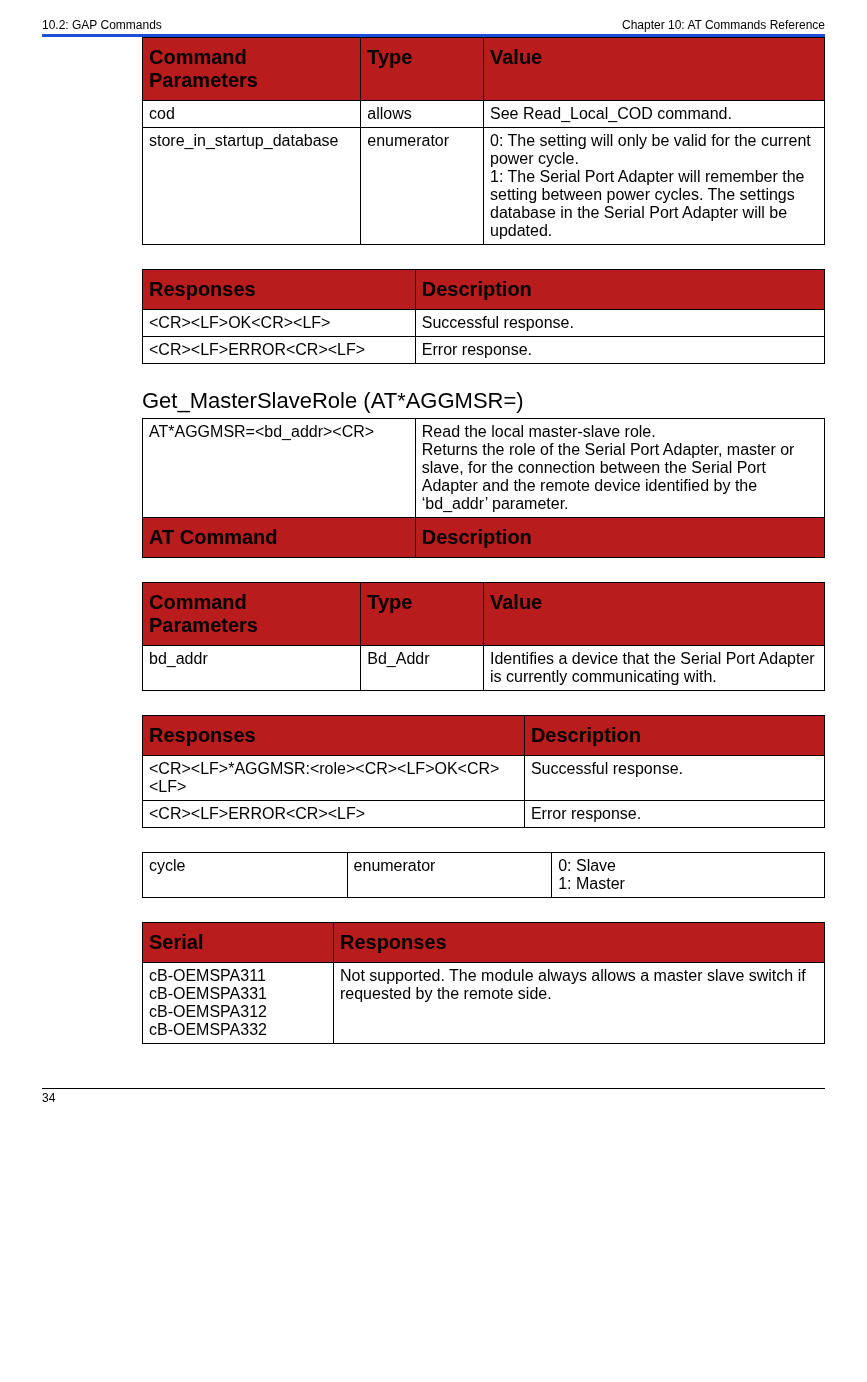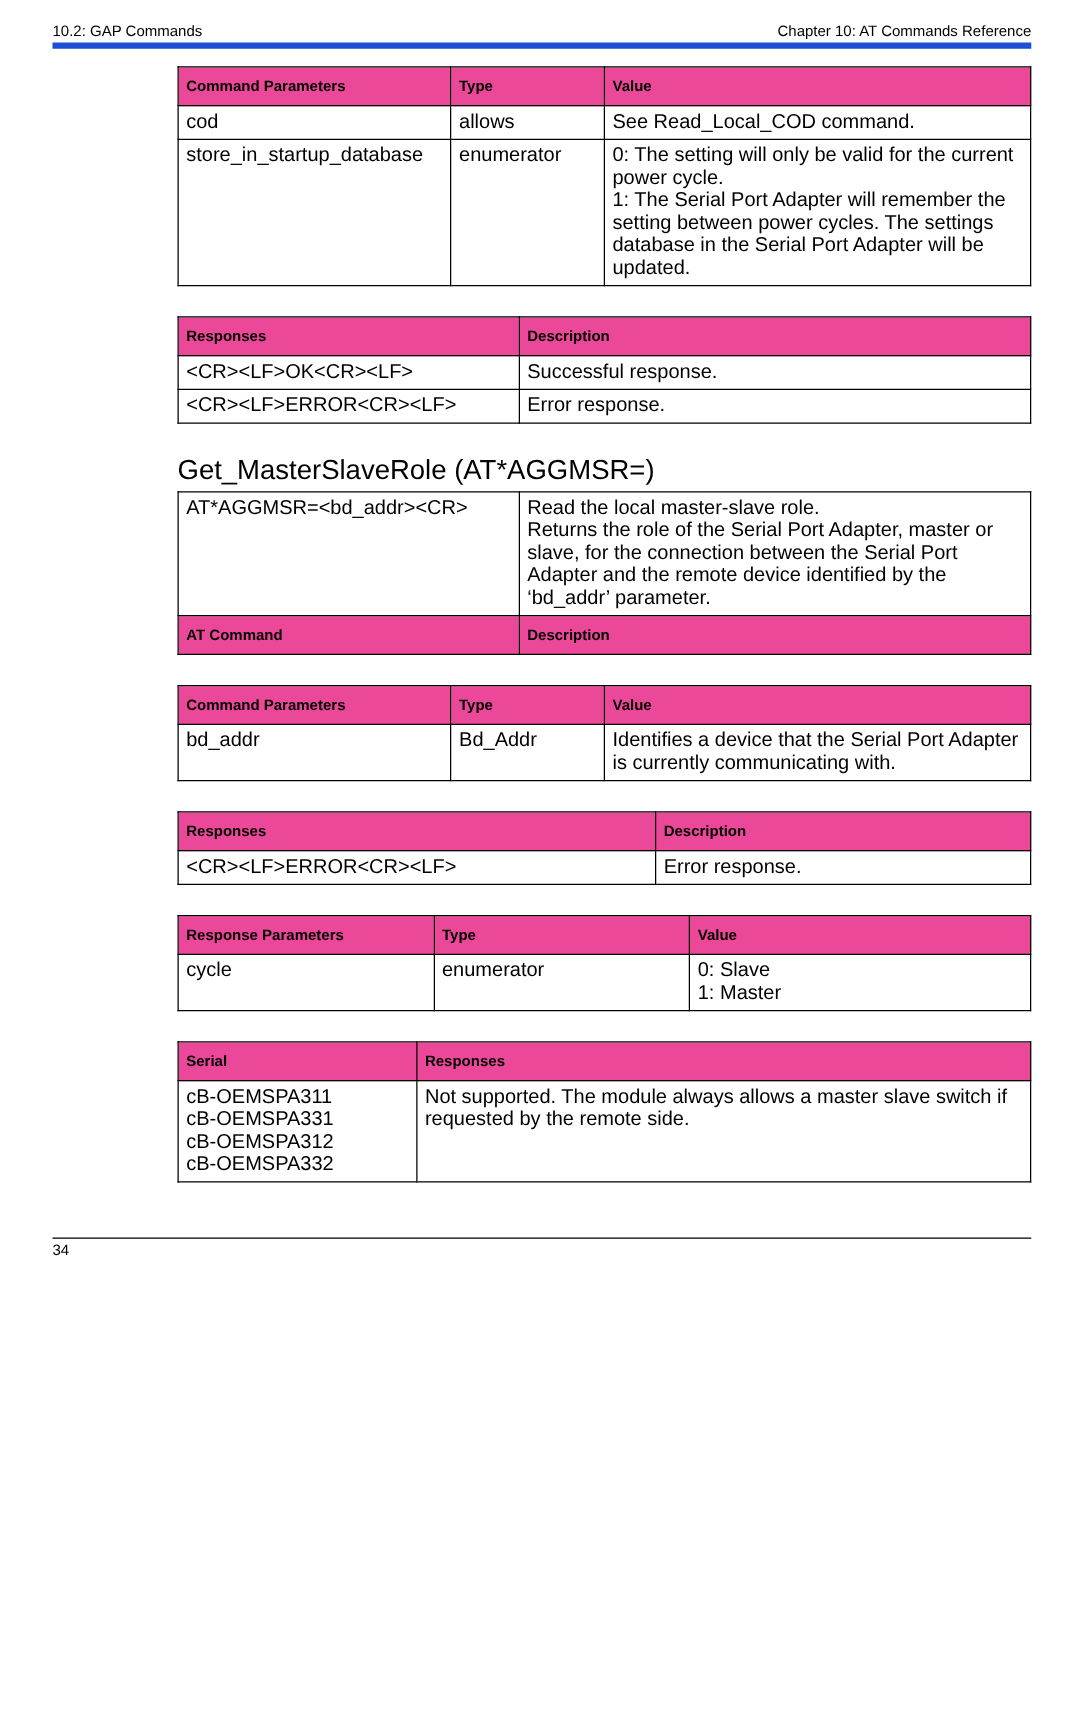--- a/index.html
+++ b/index.html
@@ -12,23 +12,22 @@
     width: 867px;
   }
   .page {
     padding: 18px 42px 10px 42px;
     box-sizing: border-box;
   }
   .hdr {
     display: flex;
     justify-content: space-between;
     font-size: 12px;
-    border-bottom: 5px solid #1d4ed8;
+    border-bottom: 3px solid #1d4ed8;
     padding-bottom: 2px;
-    margin-bottom: 14px;
   }
   .content {
     padding-left: 100px;
   }
   h2.section {
     font-family: Arial, Helvetica, sans-serif;
     font-weight: normal;
     font-size: 22px;
     margin: 22px 0 4px 0;
   }
@@ -40,24 +39,24 @@
   }
   table.spec th, table.spec td {
     border: 1px solid #000;
     text-align: left;
     vertical-align: top;
     padding: 4px 6px;
     font-size: 16px;
     word-wrap: break-word;
   }
   table.spec th {
-    background: #ec4899;
+    background: #b91c1c;
     font-family: Verdana, Geneva, sans-serif;
     font-weight: bold;
-    font-size: 12px;
+    font-size: 20px;
     padding: 8px 6px;
   }
   .footer-line {
     border-top: 1px solid #000;
     margin: 10px 42px 0 42px;
   }
   .footer-num {
     padding: 2px 42px 12px 42px;
     font-size: 12px;
   }
@@ -165,38 +164,37 @@
       <colgroup>
           <col style="width:56%">
           <col style="width:44%">
         </colgroup>
       <tbody>
           <tr>
         <th>Responses</th>
         <th>Description</th>
       </tr>
       <tr>
+        <td>&lt;CR&gt;&lt;LF&gt;*AGGMSR:&lt;role&gt;&lt;CR&gt;&lt;LF&gt;OK&lt;CR&gt;&lt;LF&gt;</td>
+        <td>Successful response.</td>
+      </tr>
+      <tr>
         <td>&lt;CR&gt;&lt;LF&gt;ERROR&lt;CR&gt;&lt;LF&gt;</td>
         <td>Error response.</td>
       </tr>
     </tbody>
       </table>
 
     <table class="spec">
       <colgroup>
           <col style="width:30%">
           <col style="width:30%">
           <col style="width:40%">
         </colgroup>
       <tbody>
-          <tr>
-        <th>Response Parameters</th>
-        <th>Type</th>
-        <th>Value</th>
-      </tr>
       <tr>
         <td>cycle</td>
         <td>enumerator</td>
         <td style="white-space:pre-line">0: Slave
 1: Master</td>
       </tr>
     </tbody>
       </table>
 
     <table class="spec">

